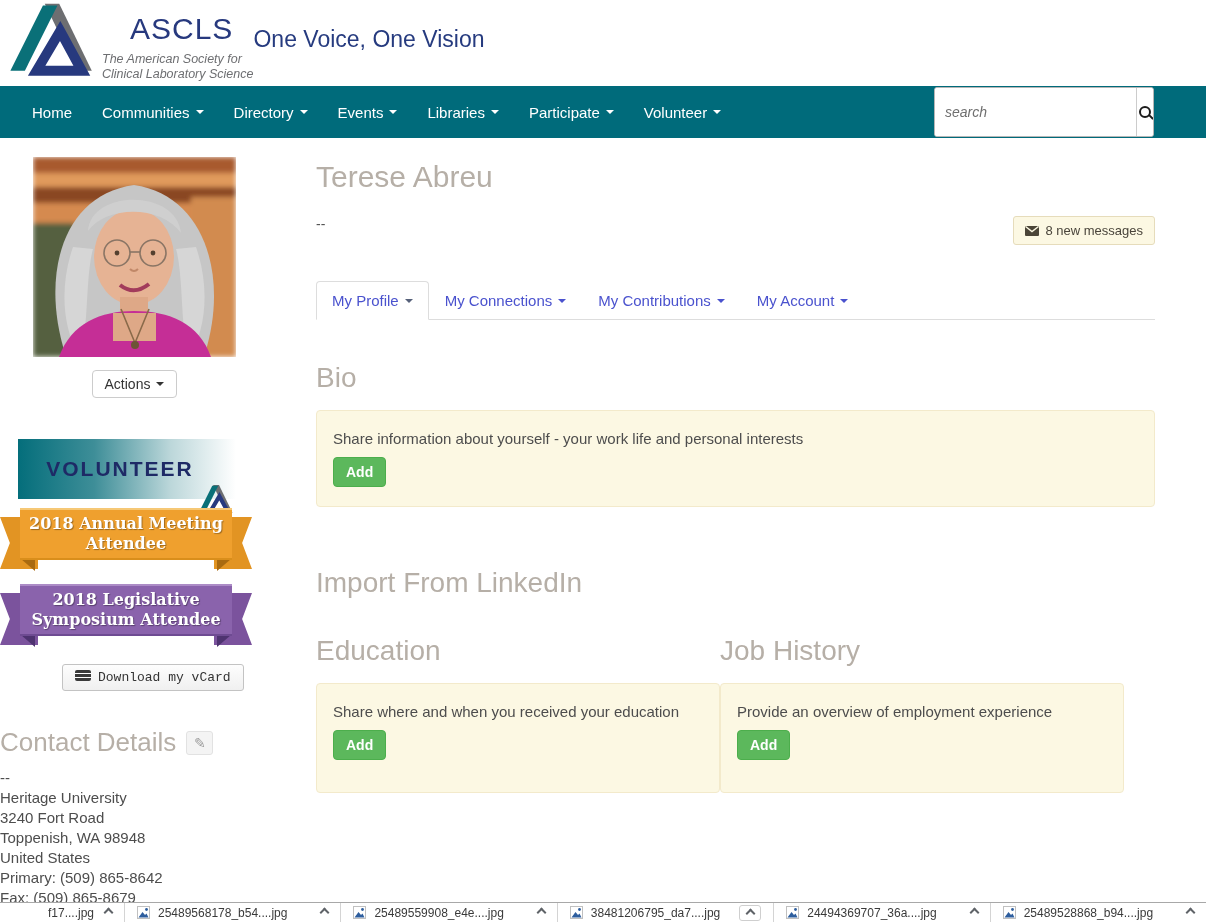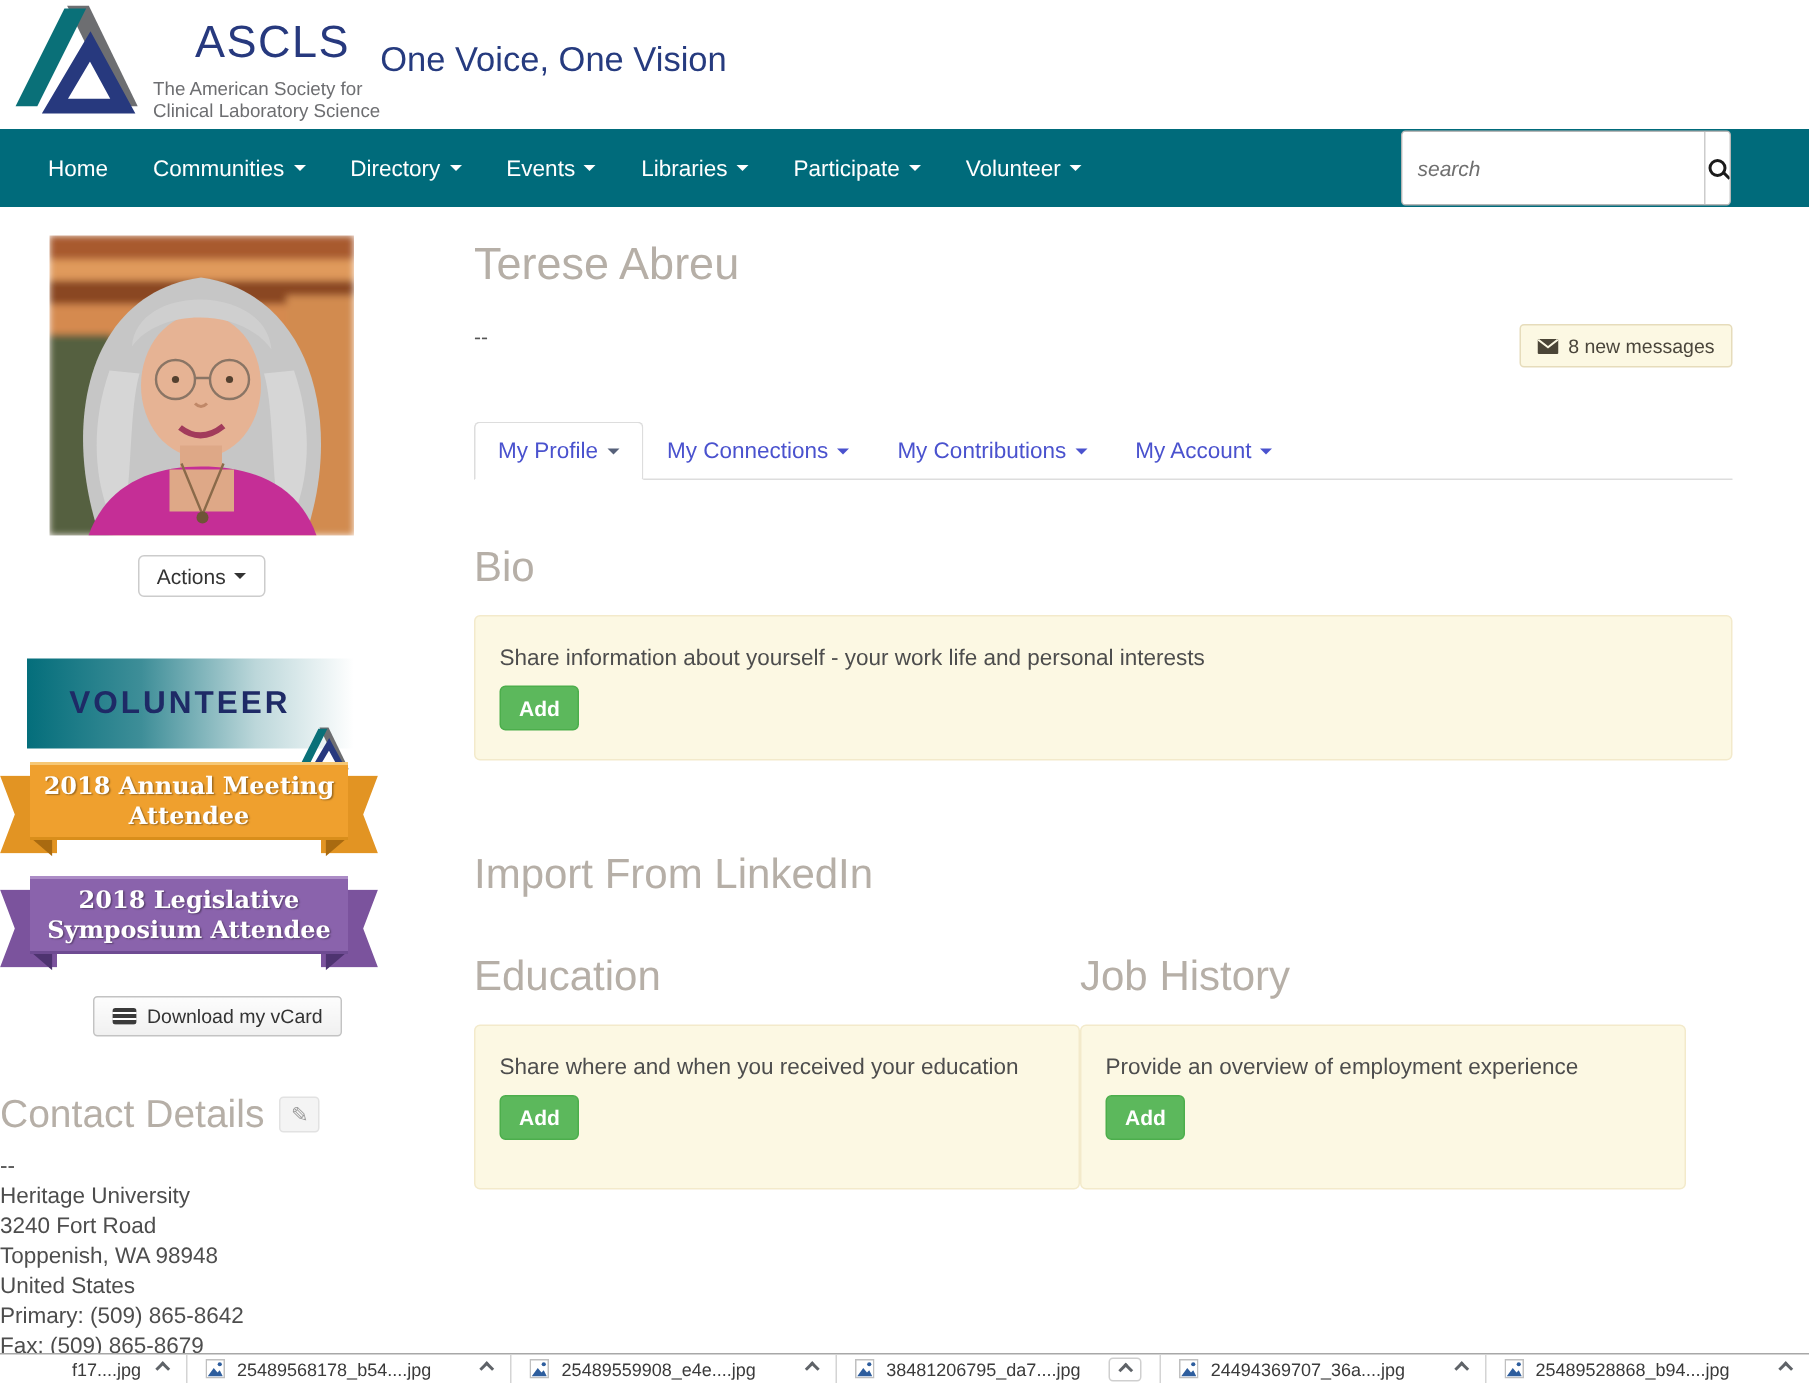--- a/index.html
+++ b/index.html
@@ -5,21 +5,21 @@
   * { margin:0; padding:0; box-sizing:border-box; }
   html,body { width:1206px; height:922px; overflow:hidden; background:#fff;
               font-family:"Liberation Sans", sans-serif; color:#4d4d4d; }
 
   
   .site-header { height:86px; display:flex; align-items:center; padding-left:8px; background:#fff; }
   .logo-wrap { display:flex; align-items:flex-start; }
   .logo-mark { width:88px; height:76px; margin-top:-3px; }
   .logo-text { margin-left:6px; margin-top:2px; }
   .logo-acronym { font-size:30px; line-height:44px; color:#27397E; letter-spacing:1px; font-weight:400;margin-left:28px; }
-  .logo-tagline { font-size:12.5px; color:#6d6e71; line-height:14px; margin-top:1px; }
+  .logo-tagline { font-size:12.5px; color:#6d6e71; line-height:14px; margin-top:1px;font-style:italic; }
   .slogan { font-size:23px; color:#263B7F; margin-top:-8px; }
 
   
   .navbar { height:52px; background:#006B7B; display:flex; align-items:center; padding-left:17px; }
   .nav-item { color:#fff; font-size:15px; padding:0 15px; text-decoration:none; display:flex; align-items:center; height:52px; cursor:pointer; }
   .caret { display:inline-block; width:0; height:0; border-left:4px solid transparent;
            border-right:4px solid transparent; border-top:4px solid currentColor; margin-left:6px; }
   .search-group { margin-left:auto; margin-right:52px; display:flex; height:50px; width:220px;
                   background:#fff; border:1px solid #b6b6b6; border-radius:3px; overflow:hidden; }
   .search-input { flex:1; border:none; outline:none; padding:0 10px; font-size:14px; font-family:"Liberation Sans",sans-serif; }
@@ -61,22 +61,22 @@
   .ribbon .fold-r { right:1px; bottom:-11px; clip-path:polygon(0 0,100% 0,0 100%); }
   .ribbon-orange .ribbon-center { background:#EFA02E; border-top:2px solid #F6C876; border-bottom:2px solid #D98E1B; }
   .ribbon-orange .tail { background:#E29423; }
   .ribbon-orange .fold { background:#A96A10; }
   .ribbon-purple { margin-top:24px; }
   .ribbon-purple .ribbon-center { background:#8A63AC; border-top:2px solid #AC8CC6; border-bottom:2px solid #6E4B92; }
   .ribbon-purple .tail { background:#7B539D; }
   .ribbon-purple .fold { background:#4E3370; }
 
   .vcard-row { margin:28px 0 0 62px; }
-  .vcard-btn { display:inline-flex; align-items:center; gap:7px; background:linear-gradient(#fdfdfd,#f0f0f0);
-               border:1px solid #c3c3c3; border-radius:3px; padding:5px 12px; font-size:13px; color:#333; cursor:pointer; }
+  .vcard-btn { display:inline-flex; gap:7px; background:linear-gradient(#fdfdfd,#f0f0f0);
+               border:1px solid #c3c3c3; border-radius:3px; padding:5px 12px; font-size:13px; color:#333; cursor:pointer;font-family:Liberation Mono, monospace; }
   .vcard-icon { width:16px; height:11px; background:#3a3a3a; border-radius:2px; display:inline-block;
                 background-image:linear-gradient(#3a3a3a 3px,#fff 3px,#fff 4px,#3a3a3a 4px,#3a3a3a 7px,#fff 7px,#fff 8px,#3a3a3a 8px); }
 
   .contact-head { margin-top:36px; display:flex; align-items:center; }
   .contact-title { font-size:26px; color:#B6AFA7; font-weight:400; }
   .edit-btn { margin-left:10px; width:27px; height:24px; background:#f4f4f4; border:1px solid #e2e2e2;
               border-radius:3px; color:#9a9a9a; font-size:14px; display:inline-flex; align-items:center;
               justify-content:center; cursor:pointer; }
   .address { margin-top:10px; font-size:15px; line-height:20px; color:#4d4d4d; }
 

